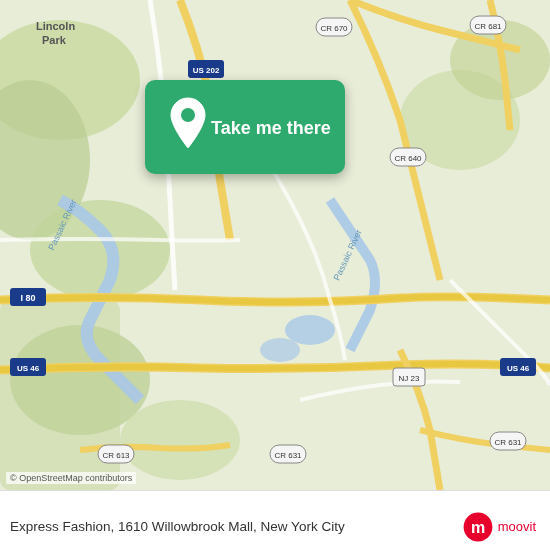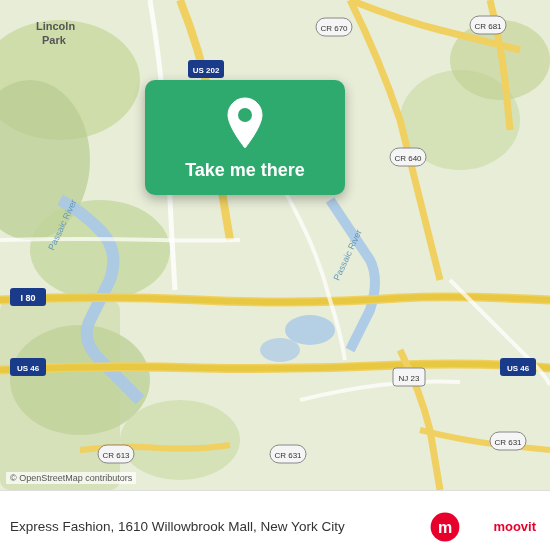--- a/index.html
+++ b/index.html
@@ -29,21 +29,21 @@
 
     
     #location-card {
       position: absolute;
       top: 80px;
       left: 145px;
       width: 200px;
       background-color: #2eaa6e;
       border-radius: 10px;
       display: flex;
-      flex-direction: column;
+      flex-direction: row;
       align-items: center;
       padding: 16px 20px 14px;
       box-shadow: 0 4px 12px rgba(0,0,0,0.3);
       cursor: pointer;
     }
 
     #pin-icon-wrap {
       width: 54px;
       height: 54px;
       display: flex;
@@ -217,15 +217,15 @@
 </div>
 
 <div id="footer-bar">
   <span id="footer-text">Express Fashion, 1610 Willowbrook Mall, New York City</span>
   <div id="moovit-logo">
     <svg id="moovit-m" viewBox="0 0 40 40" xmlns="http://www.w3.org/2000/svg">
 
       <circle cx="20" cy="20" r="18" fill="#e8002d"></circle>
       <text x="20" y="27" text-anchor="middle" font-size="20" font-weight="bold" fill="white" font-family="Arial">m</text>
     </svg>
-    <span style="font-size:13px; font-weight:bold; color:#e8002d;margin-left:28px;">moovit</span>
+    <span style="font-size:13px; font-weight:normal; color:#e8002d;">moovit</span>
   </div>
 </div>
 
 </body></html>

